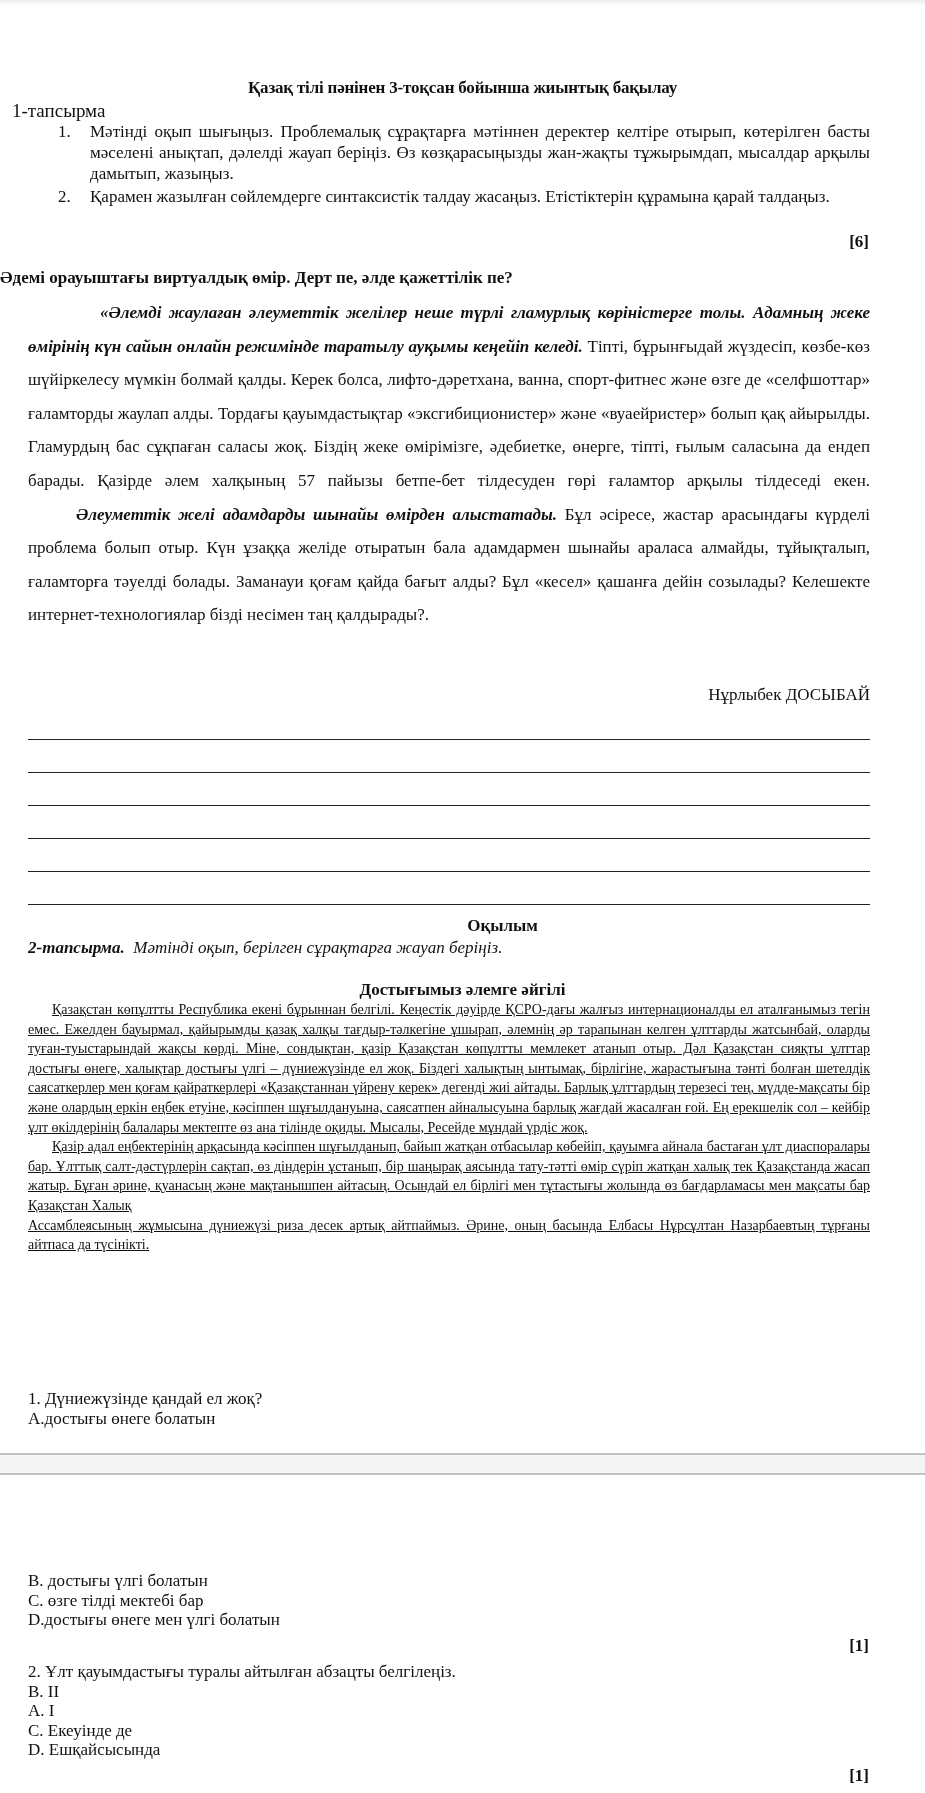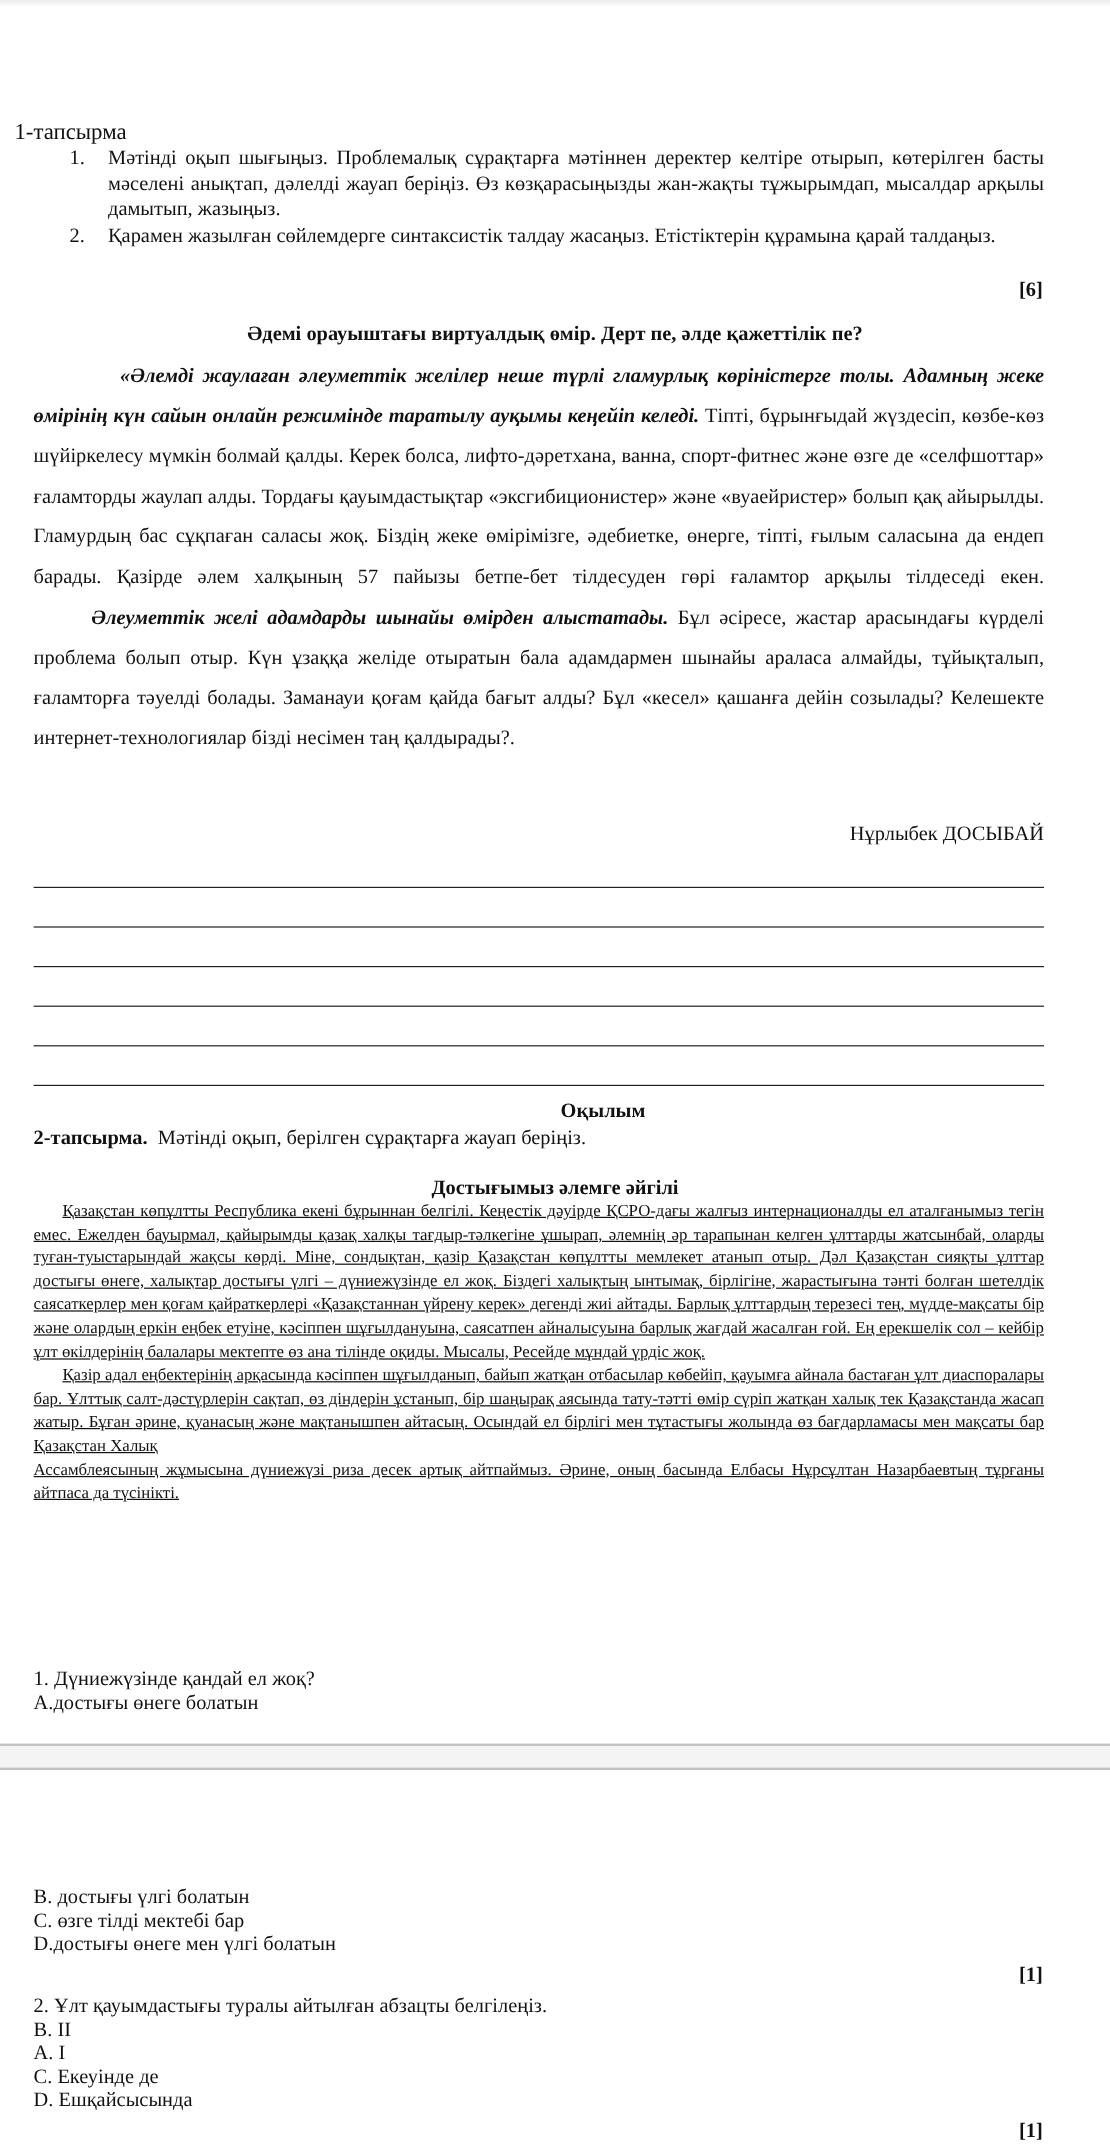--- a/index.html
+++ b/index.html
@@ -65,21 +65,21 @@
       text-align-last: left;
     }
     .instr1 { top: 121px; }
     .instr2 { top: 186px; }
 
     .score { font-size: 17px; font-weight: bold; }
     .score6 { right: 56px; top: 232px; }
 
     .essay-title {
       left: 0; width: 925px; top: 268px;
-      font-size: 17px; font-weight: bold; text-align: center;
+      font-size: 17px; font-weight: bold; 
     }
 
     .essay {
       position: absolute;
       left: 28px;
       top: 296px;
       width: 842px;
       font-size: 17px;
       line-height: 33.6px;
       text-align: justify;
@@ -96,21 +96,21 @@
       height: 1px;
       border-bottom: 1.5px solid #222222;
       margin-bottom: 31px;
     }
 
     .reading-title {
       left: 0; width: 925px; top: 916px;
       font-size: 17px; font-weight: bold; text-align: center; margin-left: 40px;
     }
     .task2-label {
-      left: 28px; top: 938px; font-size: 17px;
+      left: 28px; top: 938px; font-size: 17px; font-style: italic;
     }
     .task2-label .bold { font-weight: bold; }
 
     .story-title {
       left: 0; width: 925px; top: 980px;
       font-size: 17px; font-weight: bold; text-align: center;
     }
 
     .story {
       position: absolute;
@@ -137,20 +137,21 @@
     .q2 { top: 1662px; }
     .score1b { right: 56px; top: 1766px; }
   </style>
 </head>
 <body>
 
 <div class="top-shade"></div>
 
 <div class="page page1">
 
+  <div class="abs doc-title">Қазақ тілі  пәнінен 3-тоқсан бойынша жиынтық бақылау</div>
   <div class="abs task1-label">1-тапсырма</div>
 
   <div class="instr instr1">
     <span class="num">1.</span>
     <span class="txt">Мәтінді оқып шығыңыз. Проблемалық сұрақтарға мәтіннен деректер келтіре отырып, көтерілген басты мәселені анықтап, дәлелді жауап беріңіз. Өз көзқарасыңызды жан-жақты тұжырымдап, мысалдар арқылы дамытып, жазыңыз.</span>
   </div>
   <div class="instr instr2">
     <span class="num">2.</span>
     <span class="txt">Қарамен жазылған сөйлемдерге синтаксистік талдау жасаңыз. Етістіктерін құрамына қарай талдаңыз.</span>
   </div>

